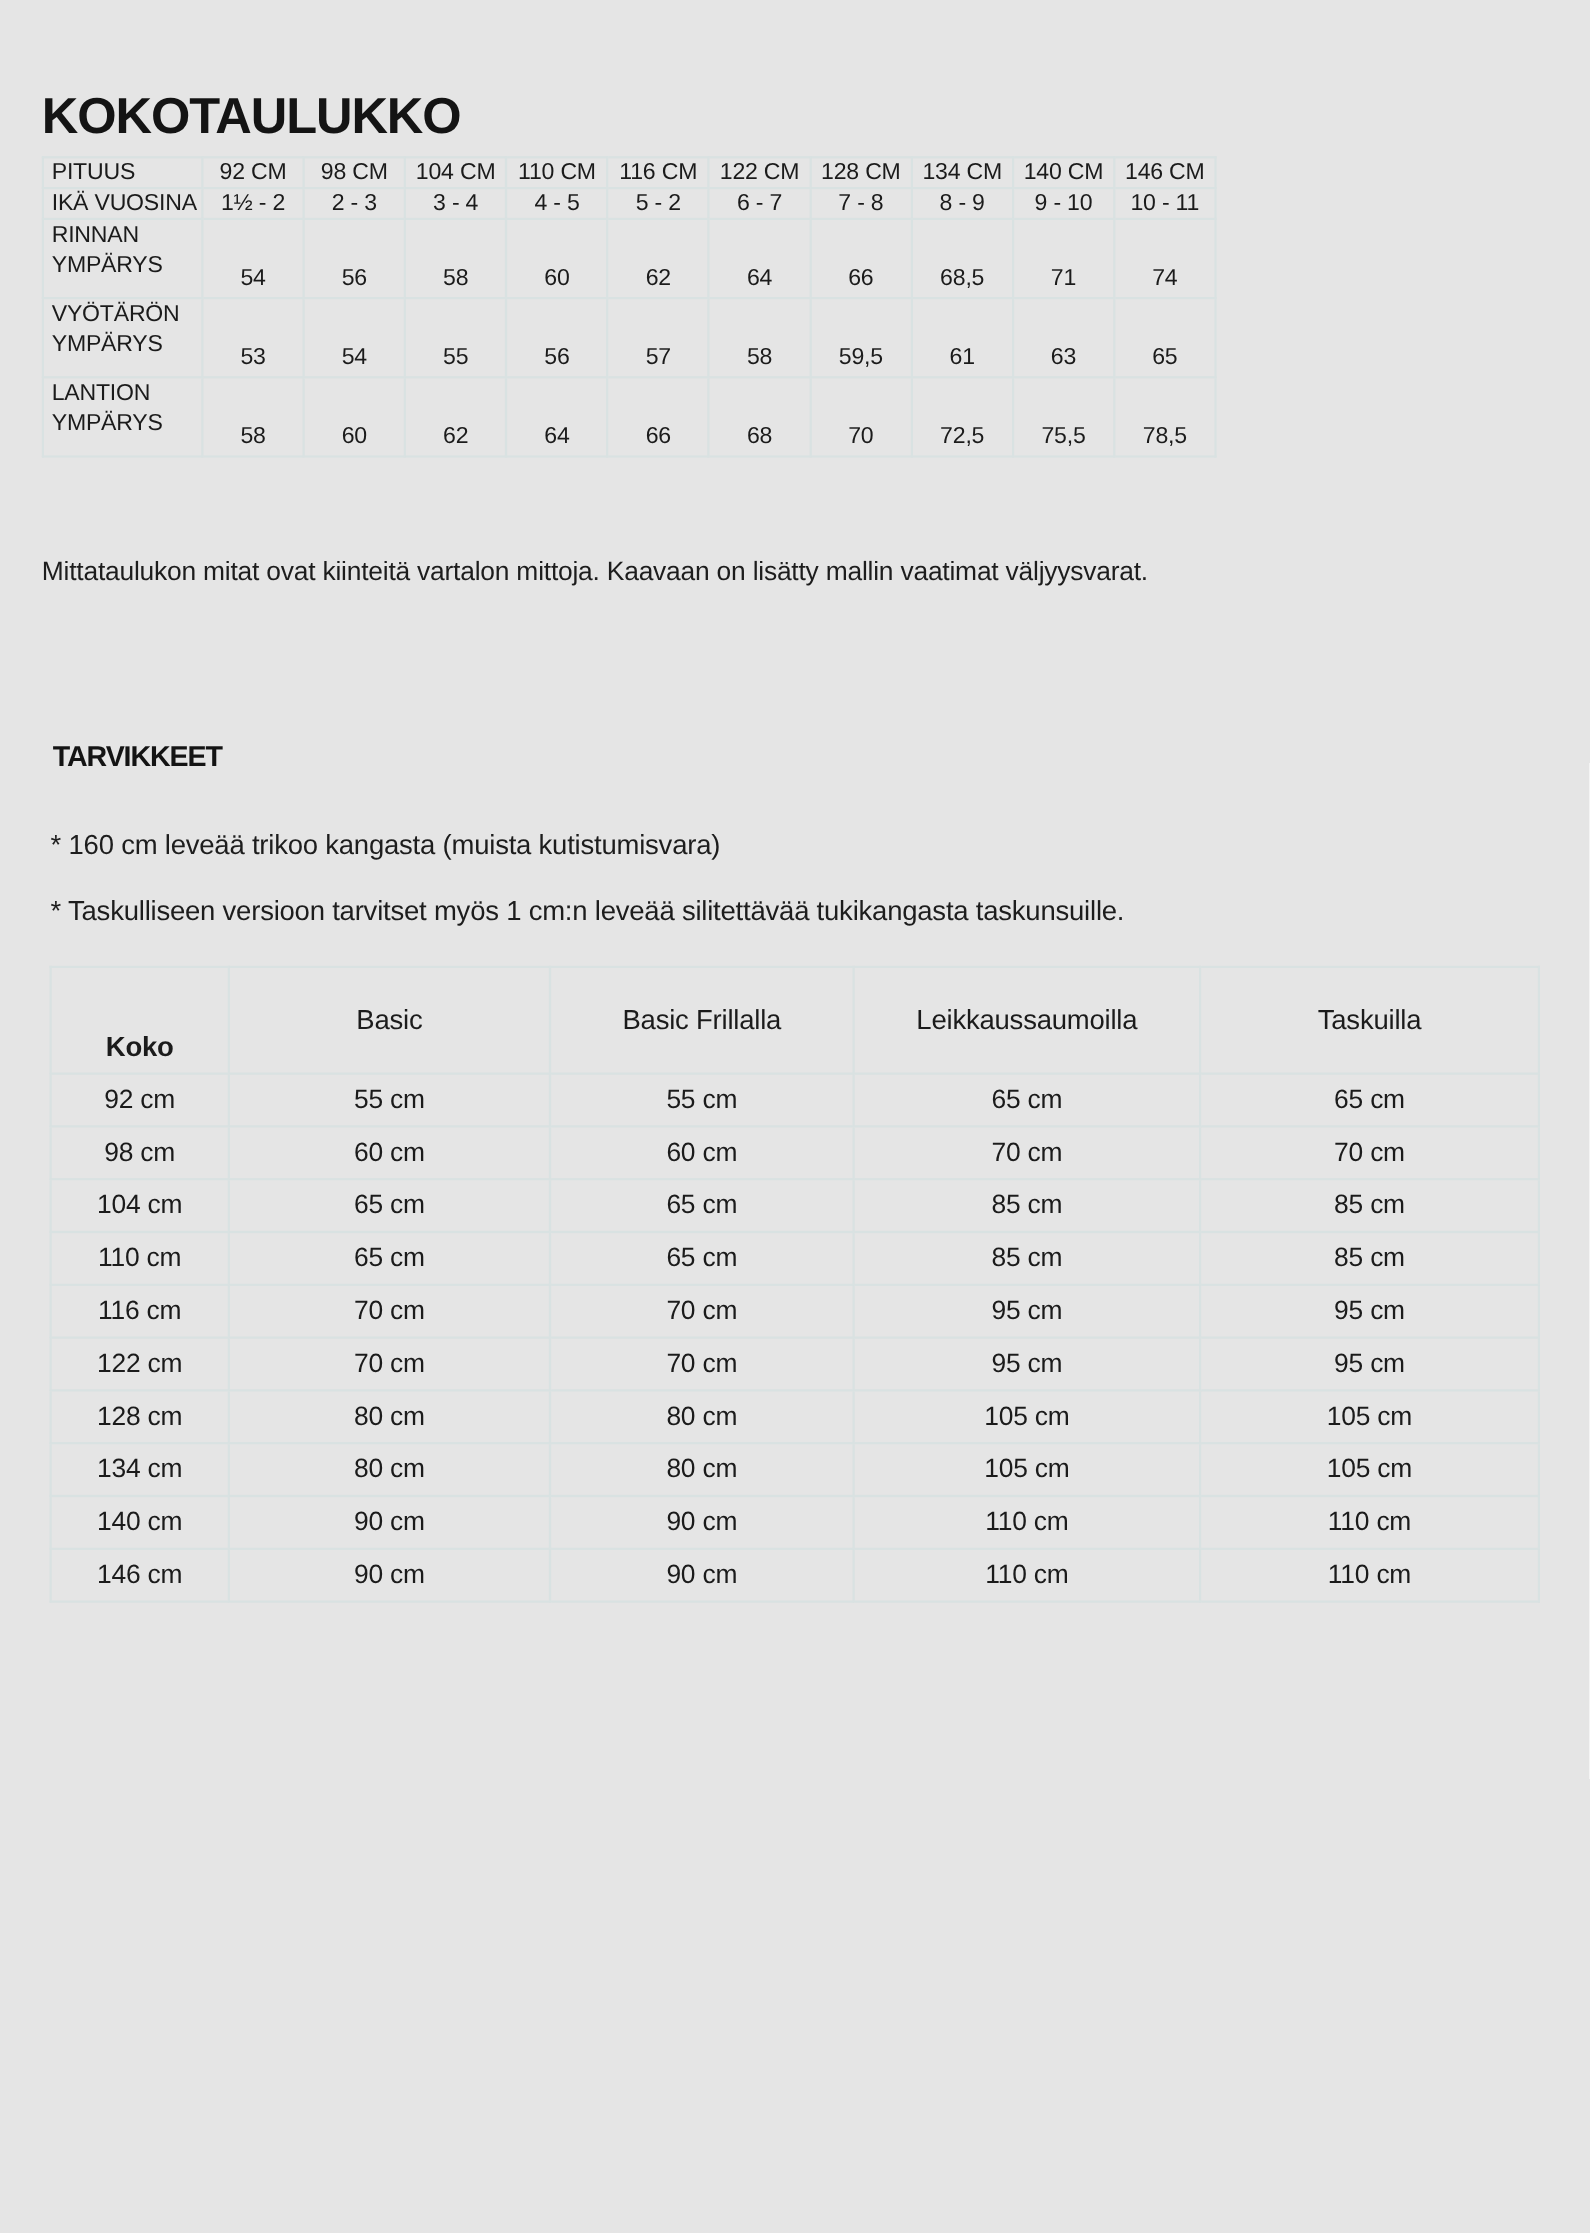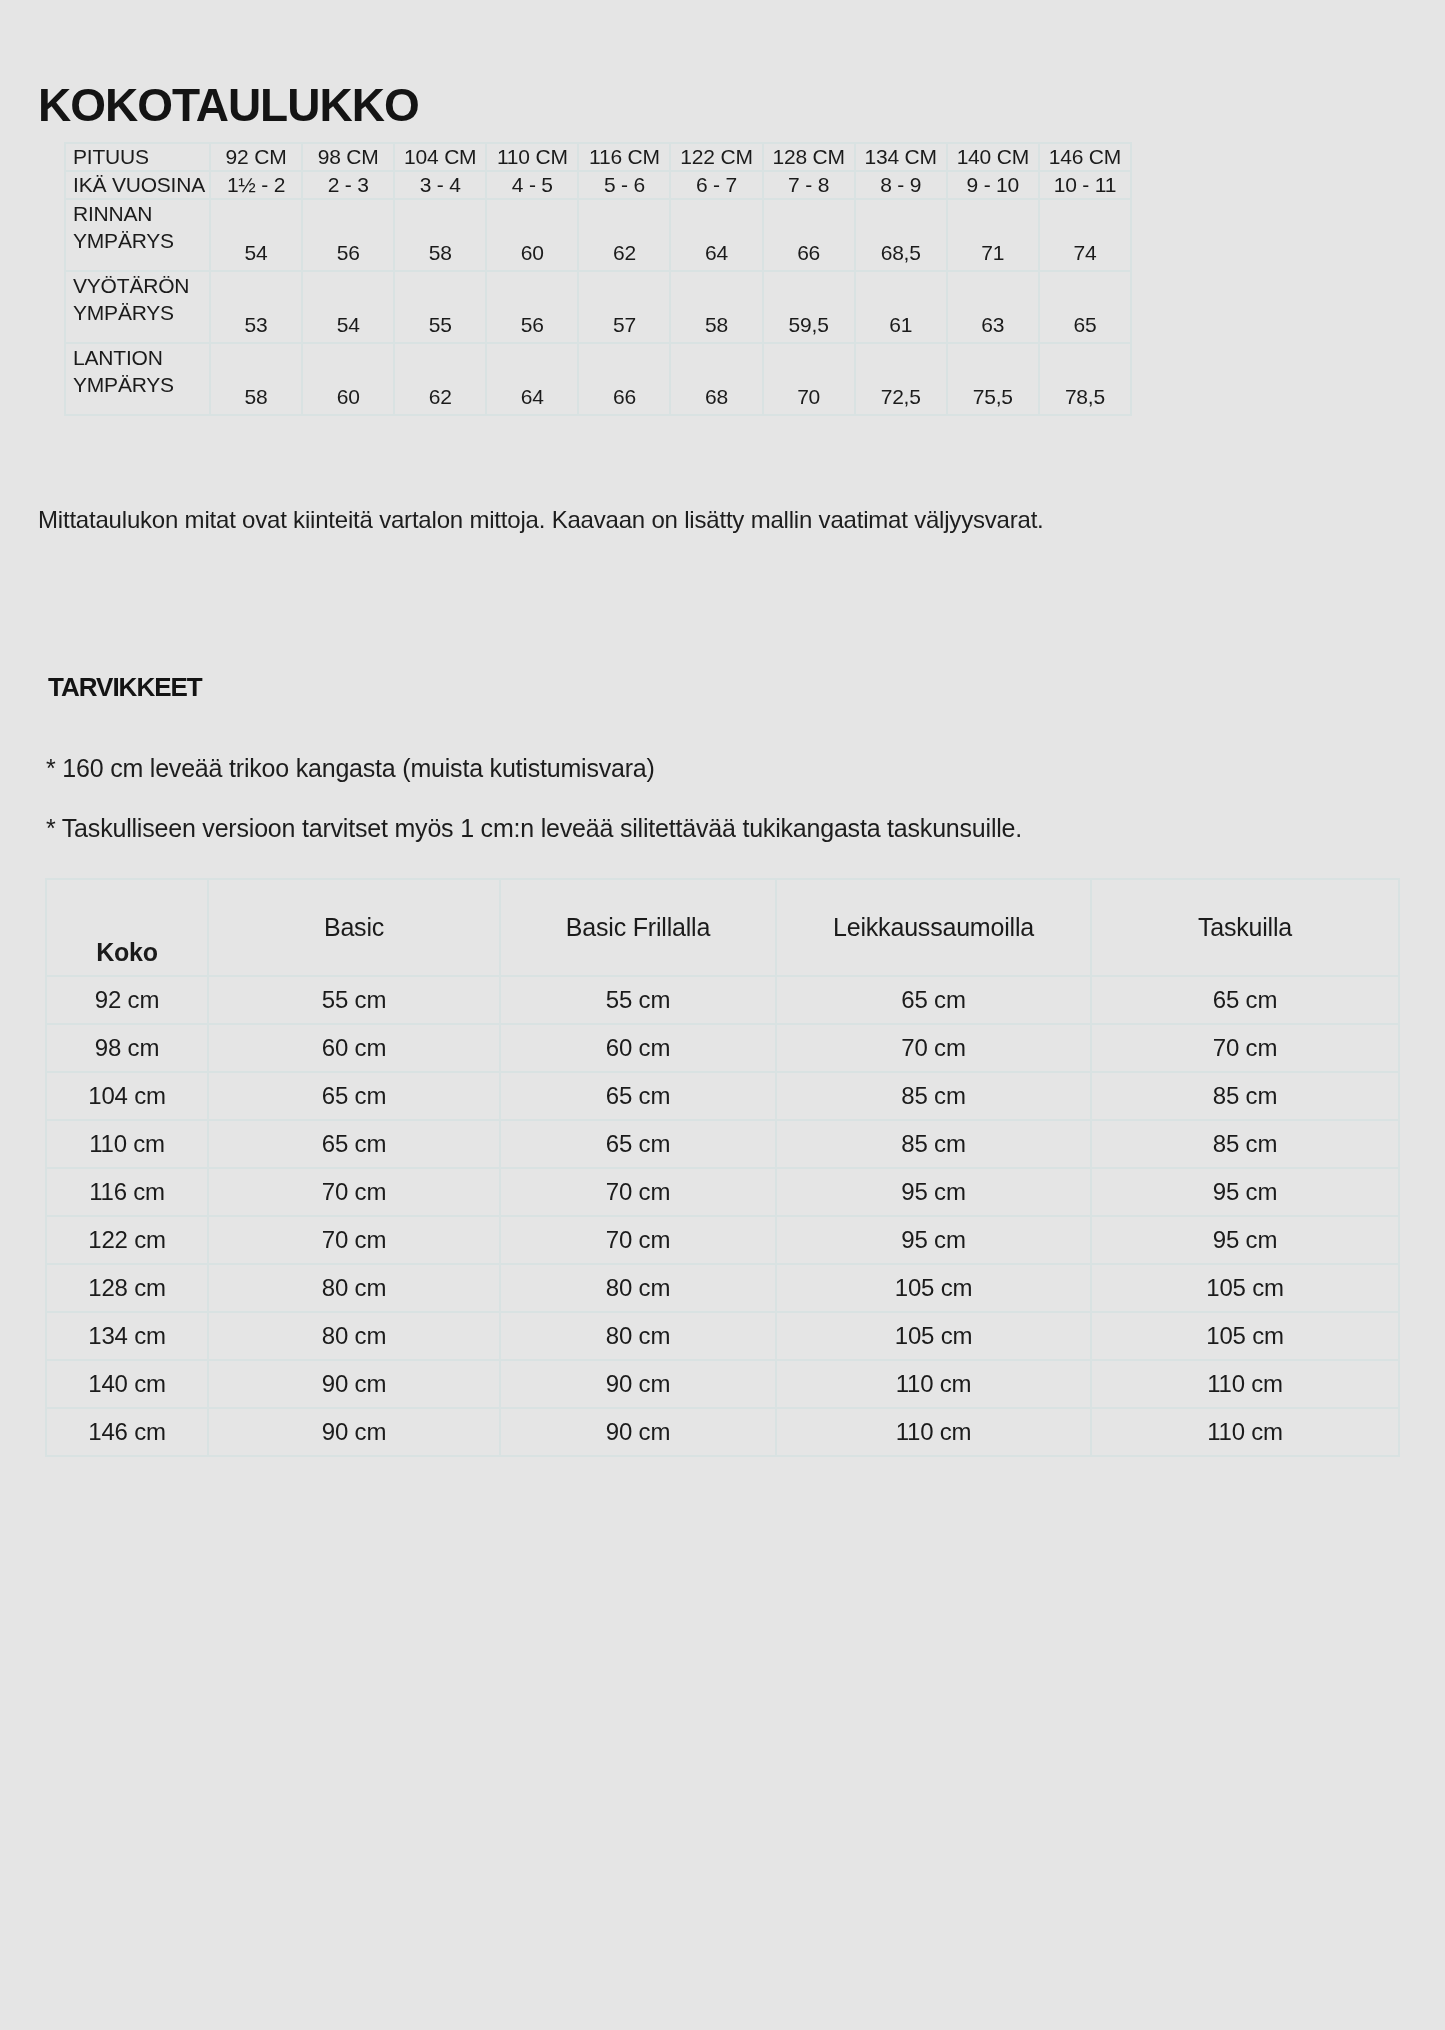--- a/index.html
+++ b/index.html
@@ -25,21 +25,21 @@
   .note { font-size:24px; line-height:35px; color:#1d1d1d; }
   .note-1 { position:absolute; left:38px; top:502px; width:1010px; }
   .note-2 { position:absolute; left:48px; top:1490px; width:1080px; line-height:38px; }
   .supply-line { position:absolute; left:46px; font-size:25px; line-height:32px; }
   .supply-line.l0 { top:752px; width:1340px; }
   .supply-line.l1 { top:794px; width:1340px;margin-top:18px; }
 
   
   .size-table {
     position:absolute; left:38px; top:142px; width:1068px;
-    border-collapse:collapse; table-layout:fixed;margin-left:26px;
+    border-collapse:collapse; table-layout:fixed;
   }
   .size-table td {
     border:2px solid #d9e2e2; font-size:21px; text-align:center;
     padding:0 3px; color:#1b1b1b;
   }
   .size-table td.row-label { text-align:left; padding-left:7px; width:145px; }
   .size-table tr.short td { height:28px; }
   .size-table tr.tall td { height:59px; vertical-align:bottom; padding-bottom:5px; }
   .size-table tr.tall td.row-label { vertical-align:middle; padding-bottom:16px; }
   .size-table tr.tall td.row-label div { line-height:27px; }
@@ -89,21 +89,21 @@
           <td>146 CM</td>
         </tr>
         <tr class="short">
           <td class="row-label">
             <div>IKÄ VUOSINA</div>
           </td>
           <td>1½ - 2</td>
           <td>2 - 3</td>
           <td>3 - 4</td>
           <td>4 - 5</td>
-          <td>5 - 6</td>
+          <td>5 - 2</td>
           <td>6 - 7</td>
           <td>7 - 8</td>
           <td>8 - 9</td>
           <td>9 - 10</td>
           <td>10 - 11</td>
         </tr>
         <tr class="tall">
           <td class="row-label">
             <div>RINNAN</div>
             <div>YMPÄRYS</div>

